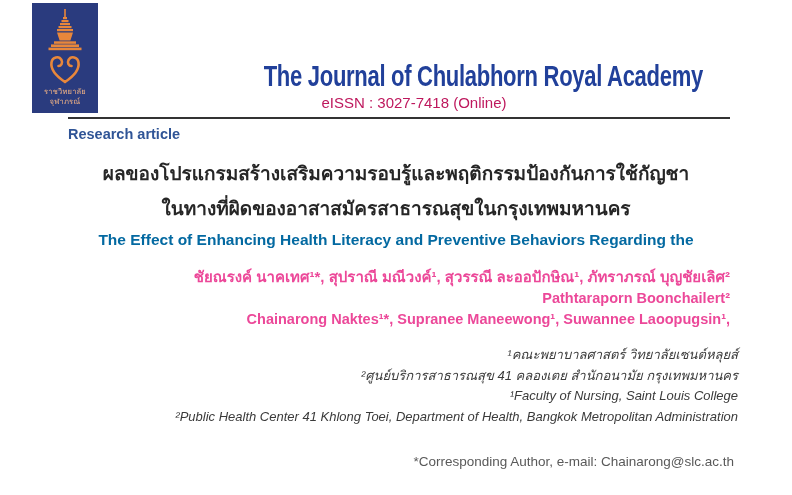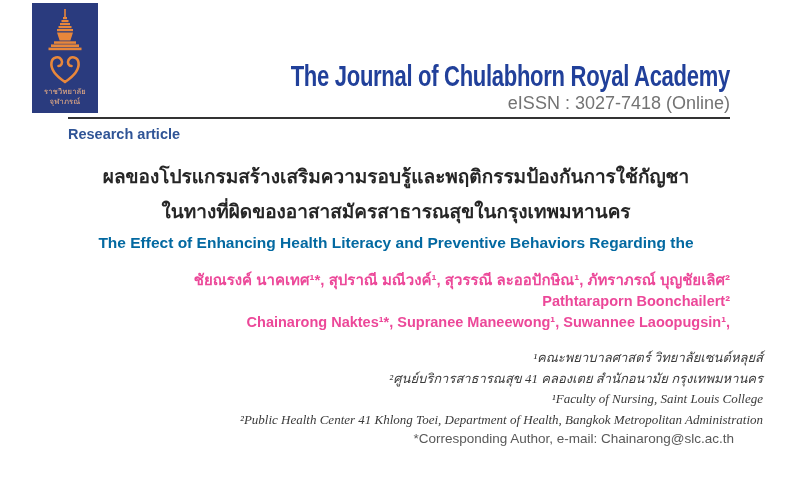--- a/index.html
+++ b/index.html
@@ -39,55 +39,56 @@
     position:absolute;
     left:0;right:0;bottom:6px;
     text-align:center;
     color:var(--logo-text-peach);
     font-size:7.5px;
     line-height:10px;
     letter-spacing:.2px;
   }
   .masthead-right{
     flex:1 1 auto;
-    text-align:right;
+    text-align:center;
     padding-bottom:1px;
   }
   .journal-name{
     color:var(--journal-title-blue);
     font-size:29px;
     font-weight:bold;
     line-height:30px;
     white-space:nowrap;
   }
   .journal-name .condense{
     display:inline-block;
     transform:scaleX(0.76);
     transform-origin:100% 50%;
     letter-spacing:-0.4px;
   }
   .journal-eissn{
     margin-top:3px;
-    color:#737373;
-    font-size:18px;
+    color:#be185d;
+    font-size:15px;
     line-height:18px;
   }
   .rule{
     margin:4px 62px 0 68px;
     border-top:2px solid var(--rule-dark);
   }
   .article-type{
-    margin:6px 62px 16px 68px;
+    margin:6px 62px 0 68px;
     color:var(--article-type-blue);
     font-weight:bold;
     font-size:14.5px;
     line-height:18px;
   }
   
   .title-block{
+    margin-top:13px;
     text-align:center;
     color:var(--text-dark);
   }
   .title-th{
     font-weight:bold;
     font-size:19px;
     line-height:35px;
   }
   .title-en{
     font-weight:bold;
@@ -99,31 +100,30 @@
   .authors{
     margin:12px 62px 0 68px;
     text-align:right;
     color:#ec4899;
     font-weight:bold;
   }
   .authors .th{font-size:15px;line-height:22px;}
   .authors .en{font-size:14.5px;line-height:21px;}
   
   .affiliations{
-    margin:15px 29px 0 68px;
+    margin:15px 54px 0 68px;
     text-align:right;
     font-style:italic;
     color:var(--text-mid);
     font-size:13px;
     line-height:20.5px;
-    font-family:Liberation Serif, serif;
   }
   
   .corresponding{
-    margin:0 58px 0 68px;
+    margin:26px 58px 0 68px;
     text-align:right;
     color:var(--text-gray);
     font-size:13.5px;
     line-height:18px;
   }
 </style>
 </head>
 <body>
 
 <div class="page">

